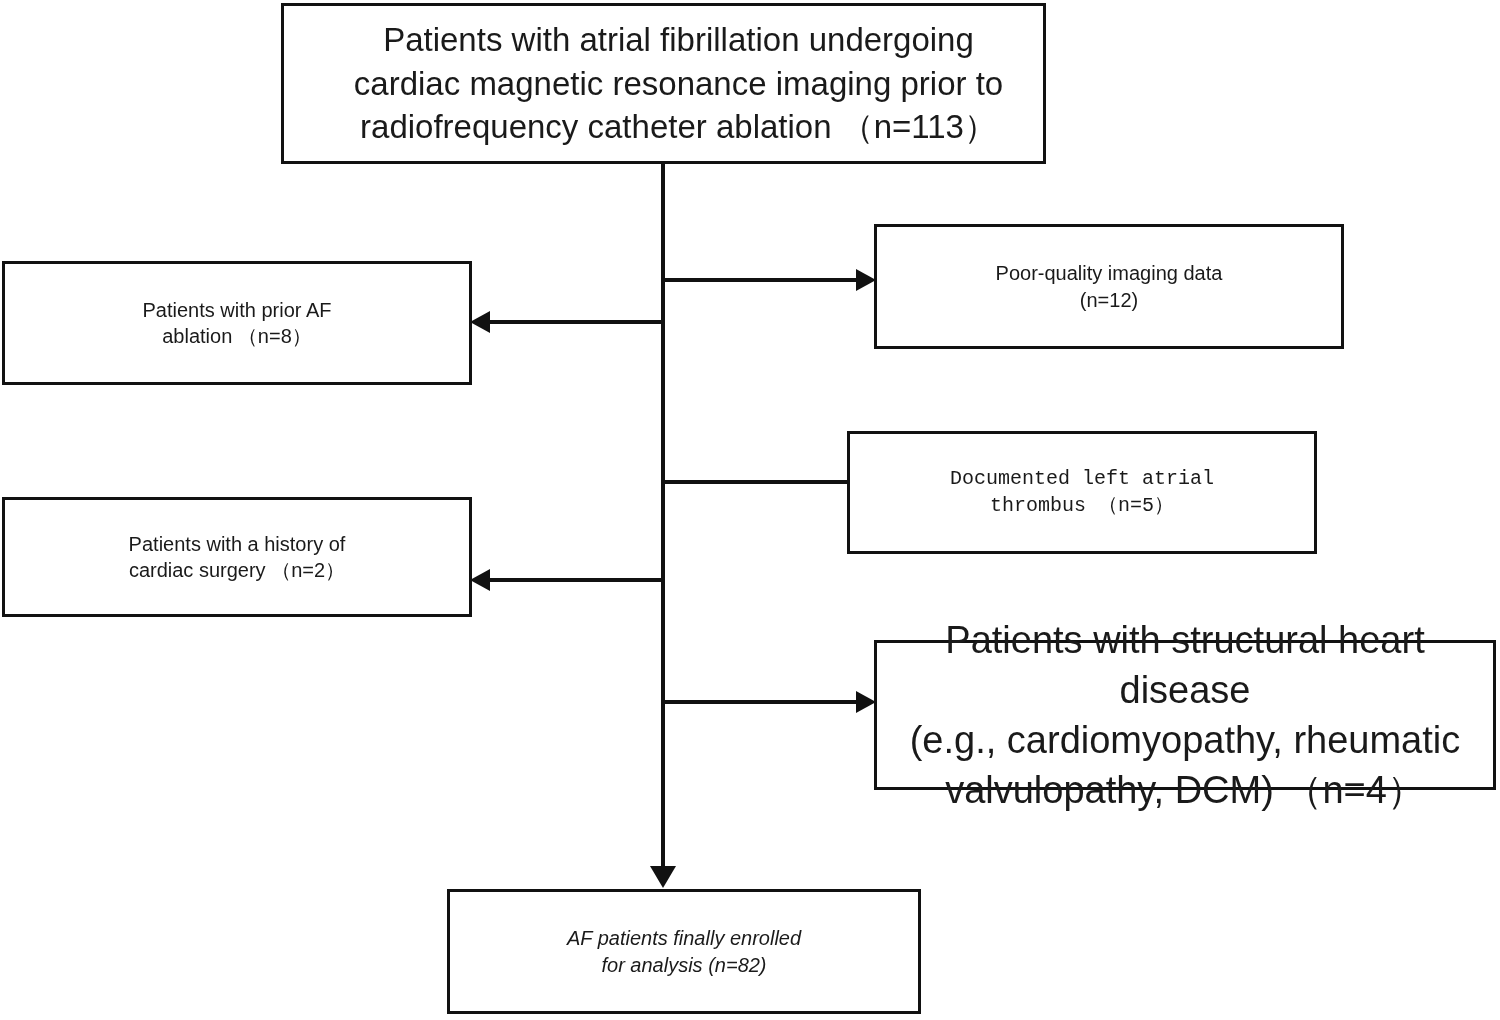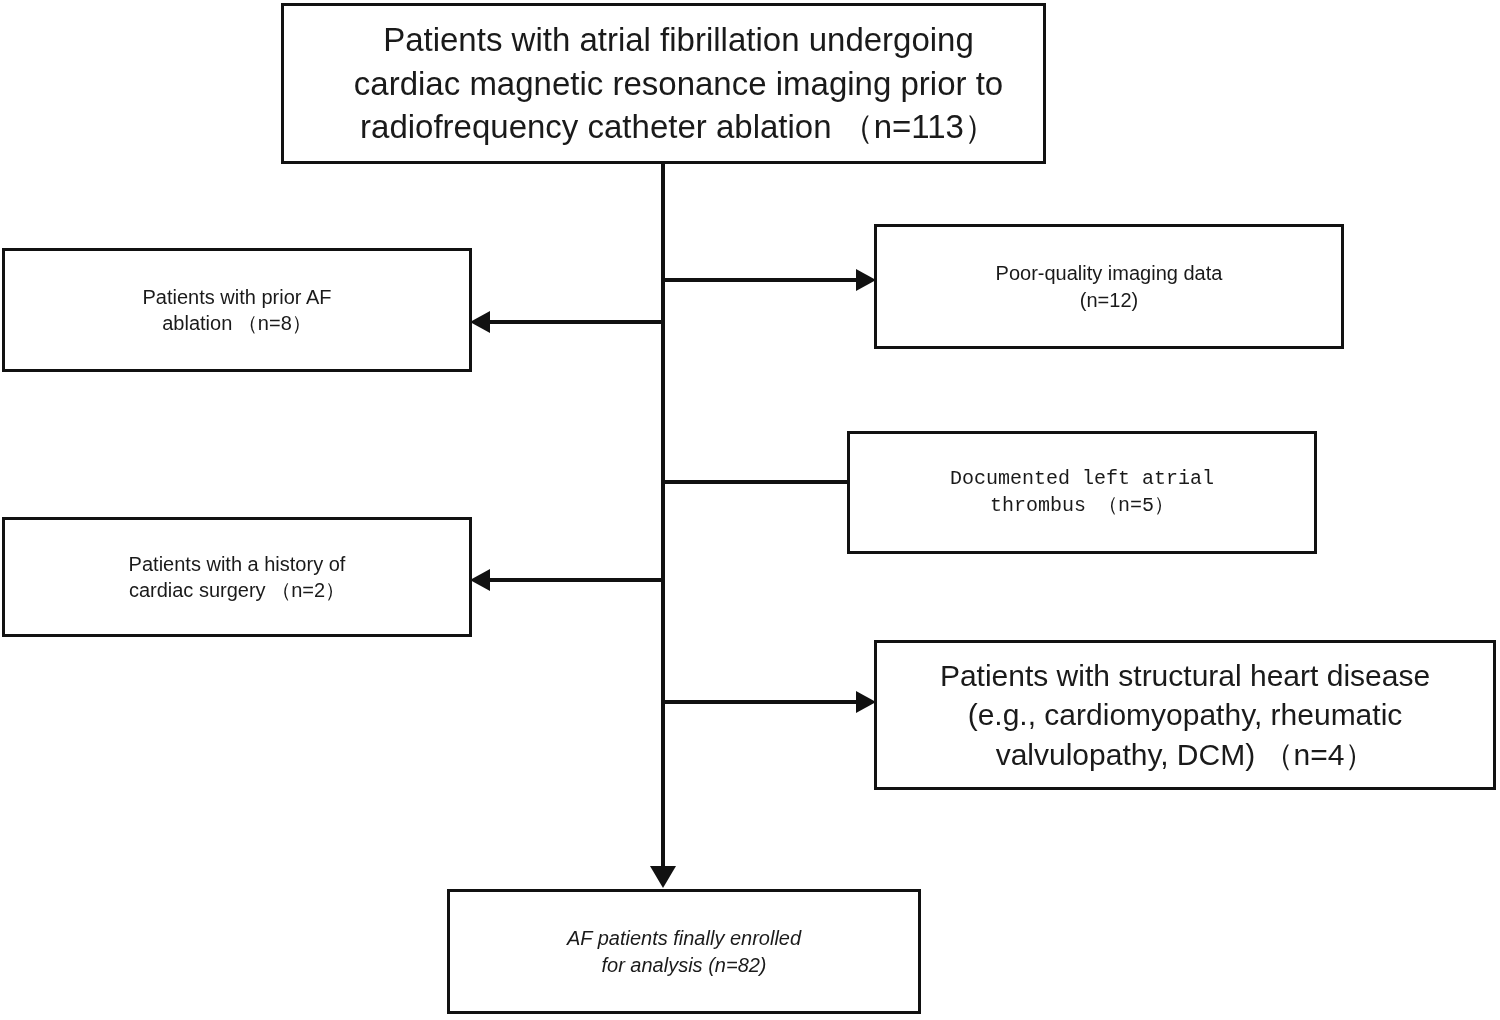--- a/index.html
+++ b/index.html
@@ -24,21 +24,21 @@
     align-items: center;
     justify-content: center;
     text-align: center;
     color: #1a1a1a;
     line-height: 1.32;
     white-space: pre-line;
     padding: 2px 10px;
   }
   .node.big   { font-size: 33px; padding-left: 40px; }
   .node.med   { font-size: 20px; }
-  .node.small { font-size: 30px; }
+  .node.small { font-size: 38px; }
 
   
   .line-v {
     position: absolute;
     width: 4px;
     background: #111111;
   }
   .line-h {
     position: absolute;
     height: 4px;
@@ -93,27 +93,27 @@
 
   <div class="arrow-down" style="left:650px; top:866px;"></div>
 
   <div class="node big" style="left:281px; top:3px; width:765px; height:161px;">Patients with atrial fibrillation undergoing
 cardiac magnetic resonance imaging prior to
 radiofrequency catheter ablation （n=113）</div>
 
   <div class="node med" style="left:874px; top:224px; width:470px; height:125px;">Poor-quality imaging data
 (n=12)</div>
 
-  <div class="node med" style="left:2px; top:248px; width:470px; height:124px;">Patients with prior AF
+  <div class="node med" style="left:2px; top:261px; width:470px; height:124px;">Patients with prior AF
 ablation （n=8）</div>
 
   <div class="node med" style="left:847px; top:431px; width:470px; height:123px;font-family:Liberation Mono, monospace;">Documented left atrial
 thrombus （n=5）</div>
 
-  <div class="node med" style="left:2px; top:517px; width:470px; height:120px;">Patients with a history of
+  <div class="node med" style="left:2px; top:497px; width:470px; height:120px;">Patients with a history of
 cardiac surgery （n=2）</div>
 
   <div class="node small" style="left:874px; top:640px; width:622px; height:150px;">Patients with structural heart disease
 (e.g., cardiomyopathy, rheumatic
 valvulopathy, DCM) （n=4）</div>
 
   <div class="node med" style="left:447px; top:889px; width:474px; height:125px;font-style:italic;">AF patients finally enrolled
 for analysis (n=82)</div>
 
 </div>

